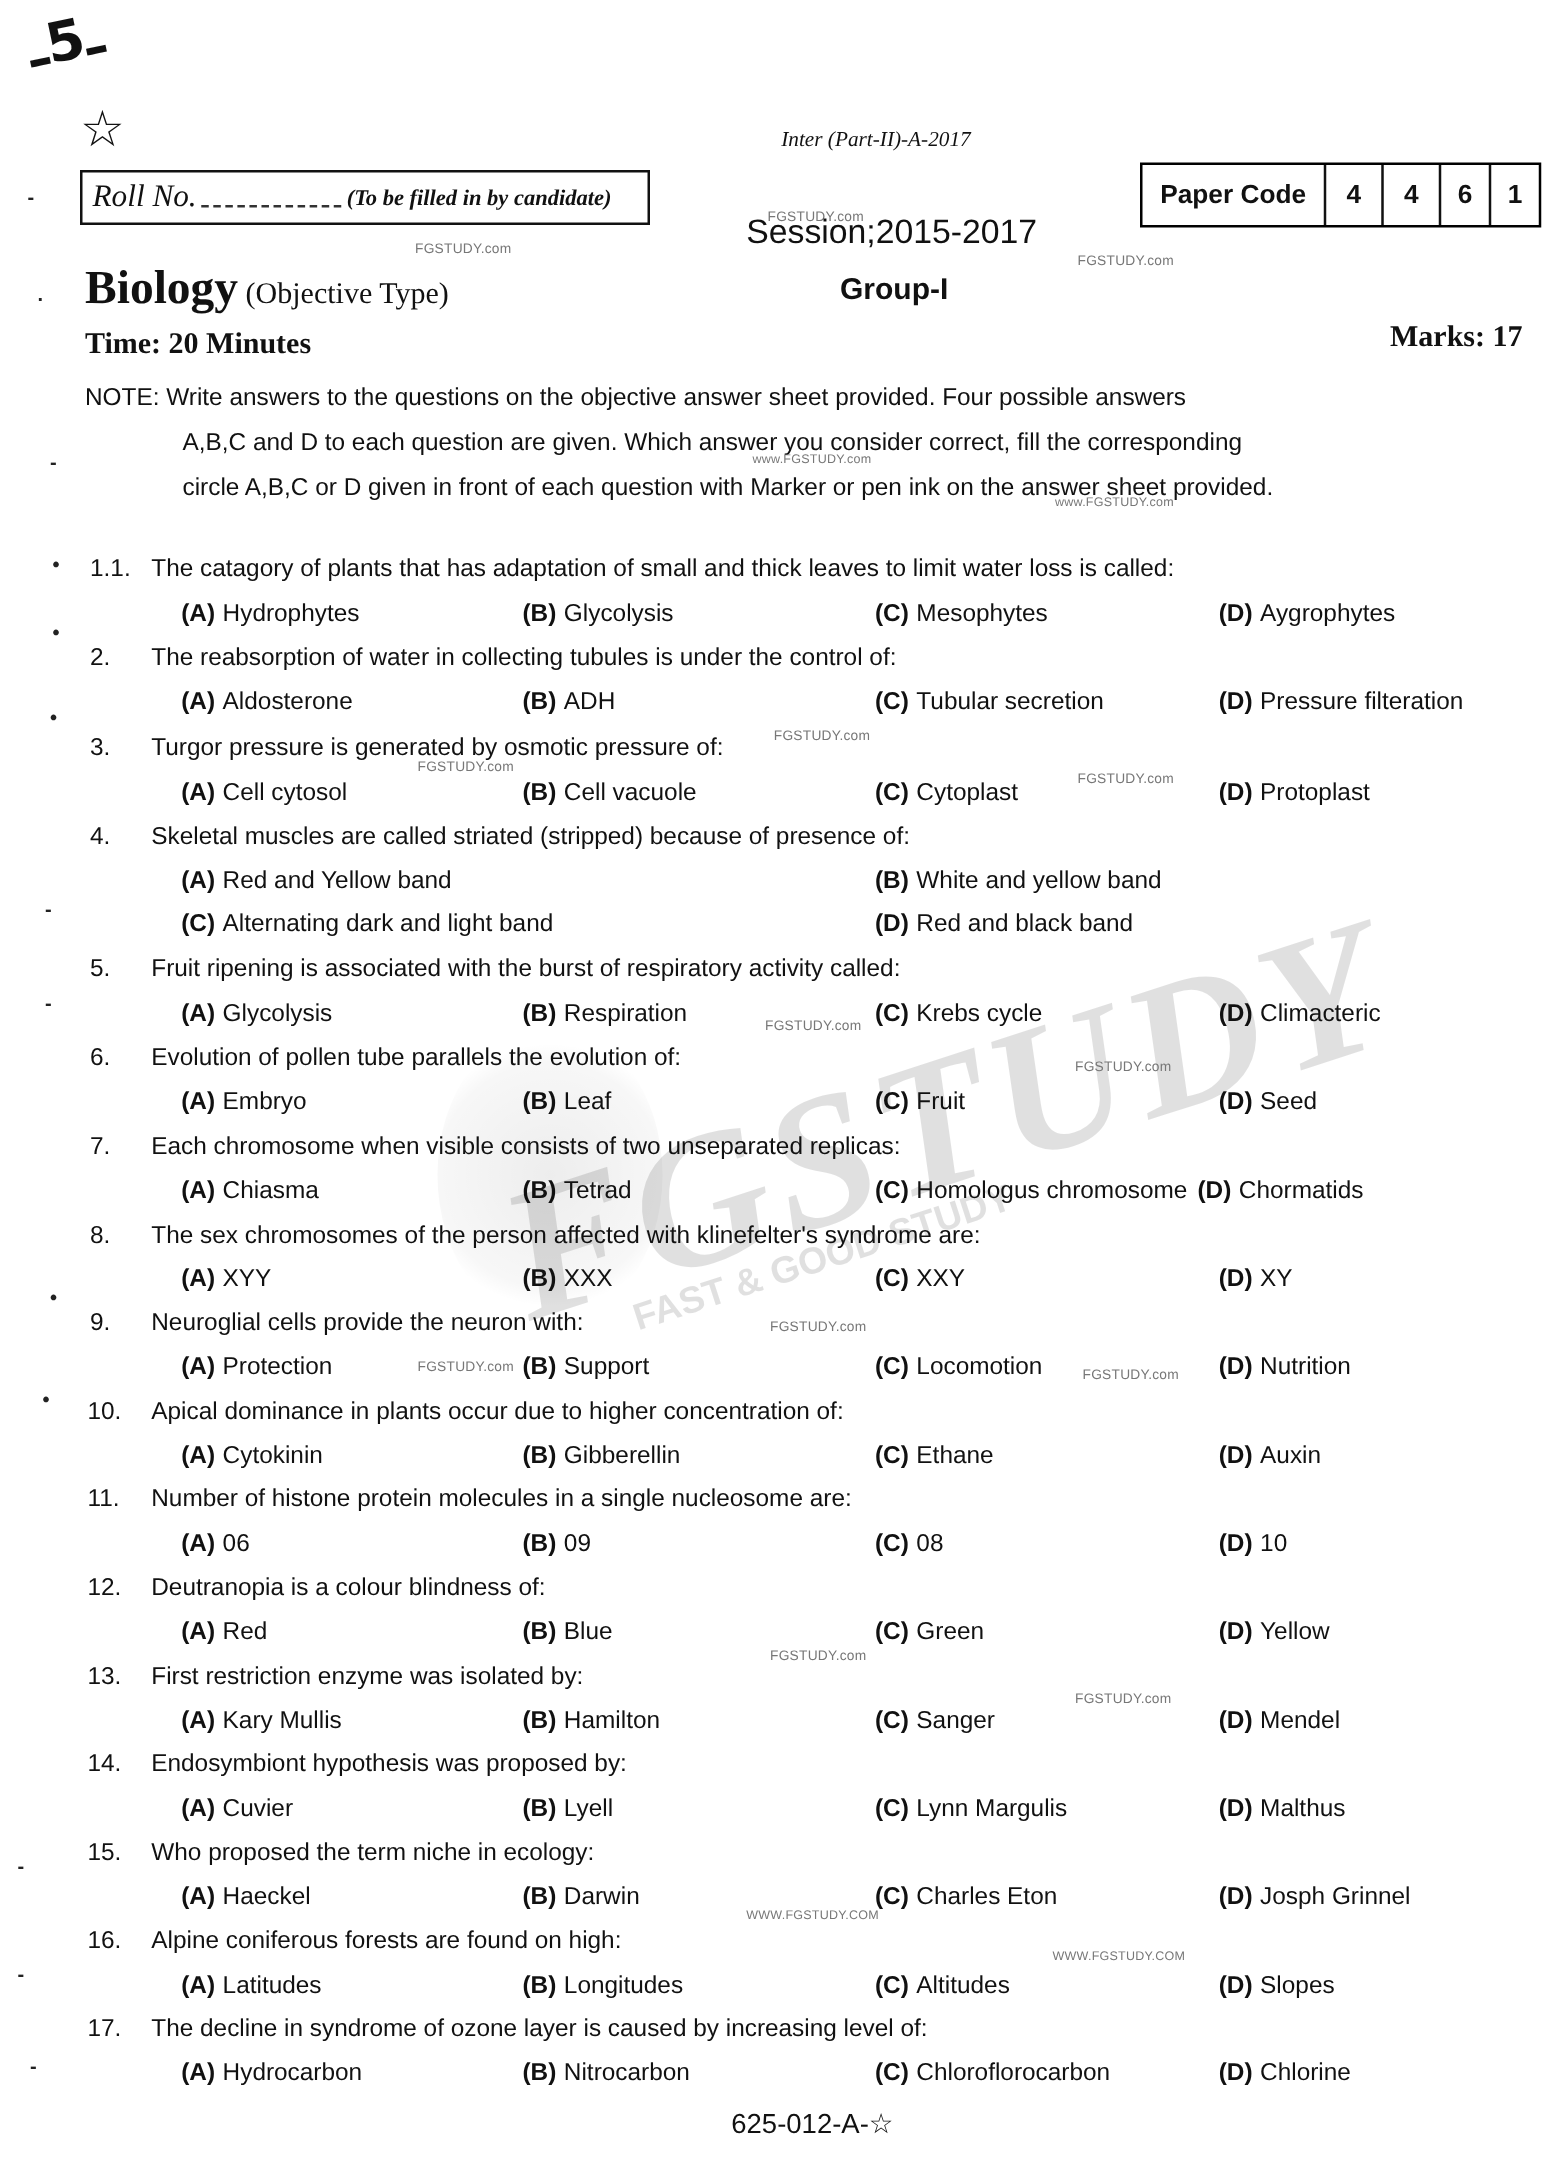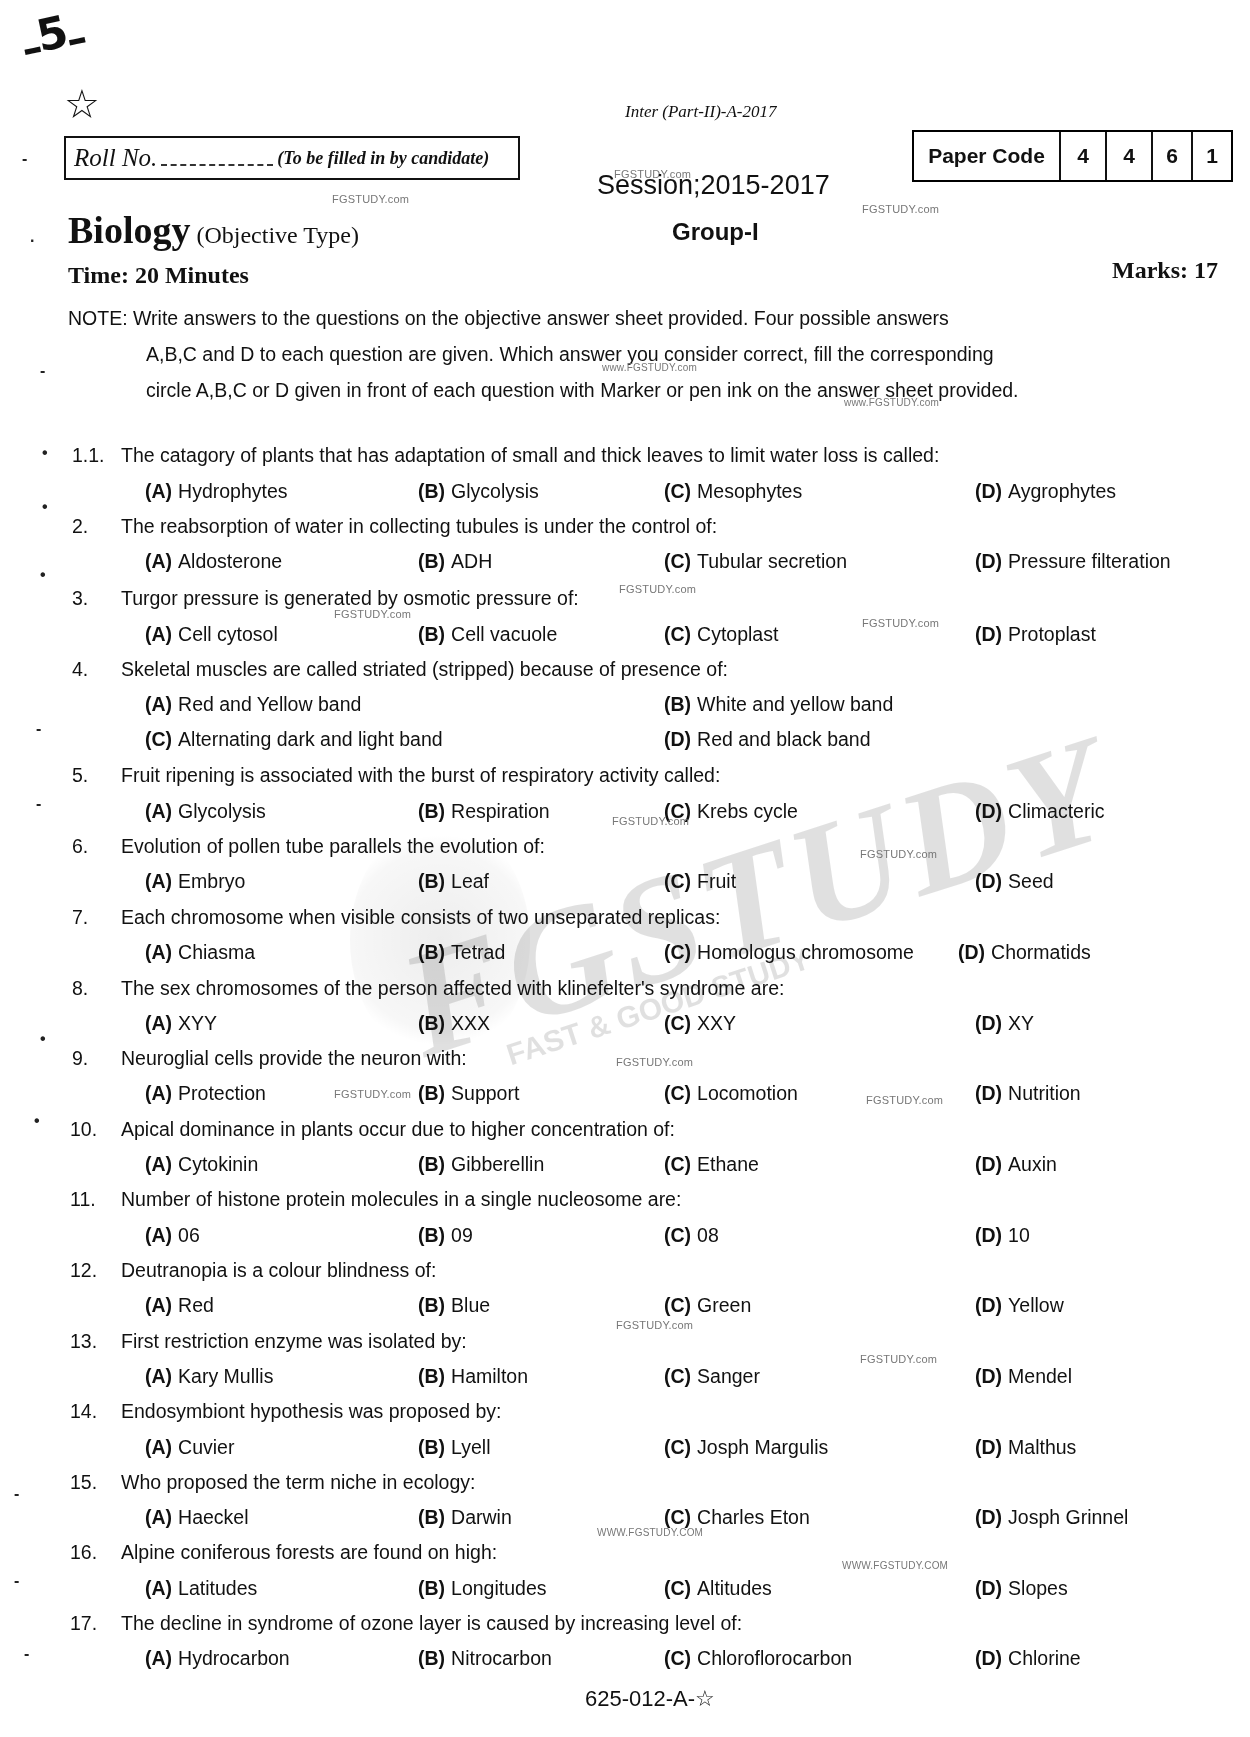--- a/index.html
+++ b/index.html
@@ -26,21 +26,21 @@
   .time { left: 68px; top: 262px; font-family: "Liberation Serif", serif; font-weight: bold; font-size: 24px; }
   .marks { left: 1112px; top: 257px; font-family: "Liberation Serif", serif; font-weight: bold; font-size: 24px; }
   .note { left: 68px; top: 300px; width: 1110px; font-size: 19.5px; line-height: 36px; }
   .note .l1 { display: block; }
   .note .ln { display: block; padding-left: 78px; }
   .q { position: absolute; left: 0; width: 1250px; font-size: 19.5px; }
   .q .num { position: absolute; left: 72px; width: 44px; text-align: left; }
   .q .stem { position: absolute; left: 121px; white-space: nowrap; }
   .q .opt { position: absolute; white-space: nowrap; }
   .opt b { font-weight: bold; margin-right: 6px; }
-  .oa { left: 145px; } .ob { left: 418px; } .oc { left: 664px; } .od { left: 975px; }
+  .oa { left: 145px; } .ob { left: 418px; } .oc { left: 700px; } .od { left: 975px; }
   .margin-dot { position: absolute; font-weight: bold; font-size: 16px; color: #222; }
   .footer-code { left: 585px; top: 1686px; font-size: 22px; }
   .watermark-big { left: 390px; top: 810px; font-family: "Liberation Serif", serif; font-style: italic; font-weight: bold; font-size: 150px; color: rgba(0,0,0,0.12); transform: rotate(-18deg); letter-spacing: 6px; pointer-events: none; }
   .watermark-sub { left: 500px; top: 990px; font-weight: bold; font-size: 30px; color: rgba(0,0,0,0.12); transform: rotate(-18deg); pointer-events: none; }
   .watermark-blob { left: 350px; top: 820px; width: 180px; height: 240px; border-radius: 50%; background: radial-gradient(circle, rgba(0,0,0,0.07) 0%, rgba(0,0,0,0.03) 60%, rgba(0,0,0,0) 70%); pointer-events: none; }
 </style>
 </head>
 <body>
 
 <div class="abs watermark-blob"></div>
@@ -240,21 +240,21 @@
   <span class="opt od"><b>(D)</b><span>Mendel</span></span>
 </div>
 
 <div class="q" style="top:1400px;">
   <span class="num" style="left:70px;">14.</span>
   <span class="stem">Endosymbiont hypothesis was proposed by:</span>
 </div>
 <div class="q" style="top:1436px;">
   <span class="opt oa"><b>(A)</b><span>Cuvier</span></span>
   <span class="opt ob"><b>(B)</b><span>Lyell</span></span>
-  <span class="opt oc"><b>(C)</b><span>Josph Margulis</span></span>
+  <span class="opt oc"><b>(C)</b><span>Lynn Margulis</span></span>
   <span class="opt od"><b>(D)</b><span>Malthus</span></span>
 </div>
 
 <div class="q" style="top:1471px;">
   <span class="num" style="left:70px;">15.</span>
   <span class="stem">Who proposed the term niche in ecology:</span>
 </div>
 <div class="q" style="top:1506px;">
   <span class="opt oa"><b>(A)</b><span>Haeckel</span></span>
   <span class="opt ob"><b>(B)</b><span>Darwin</span></span>

